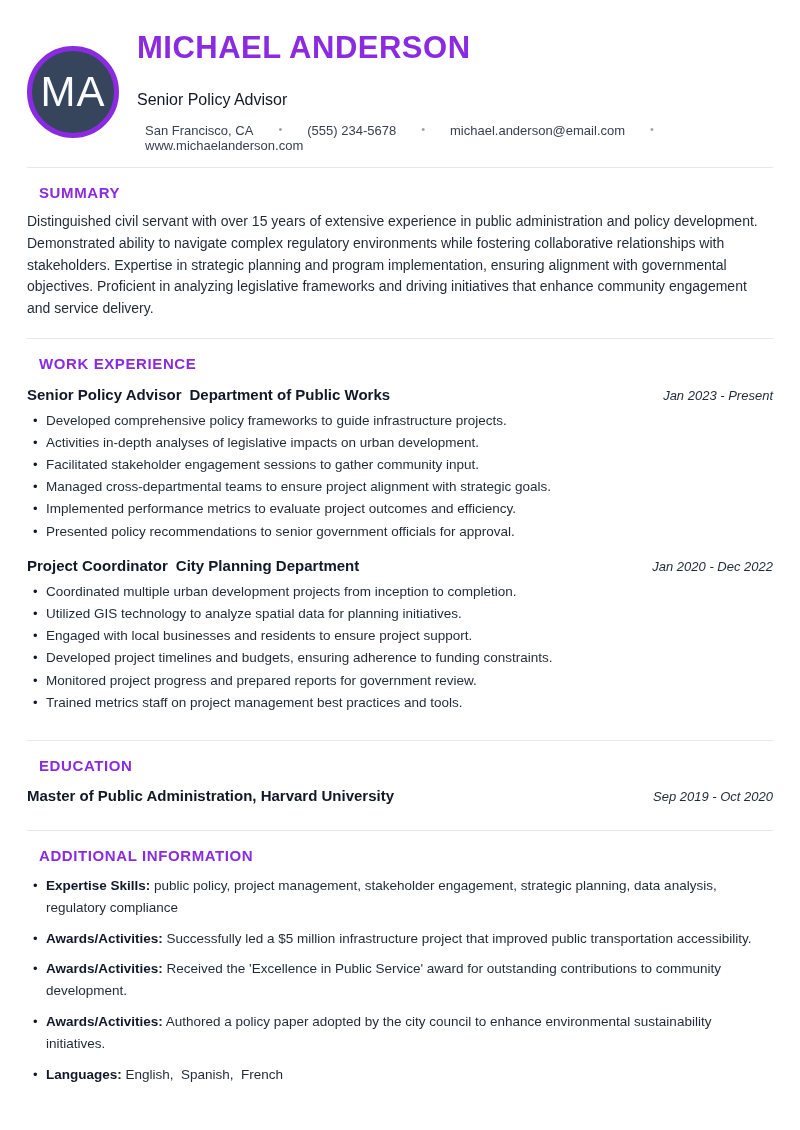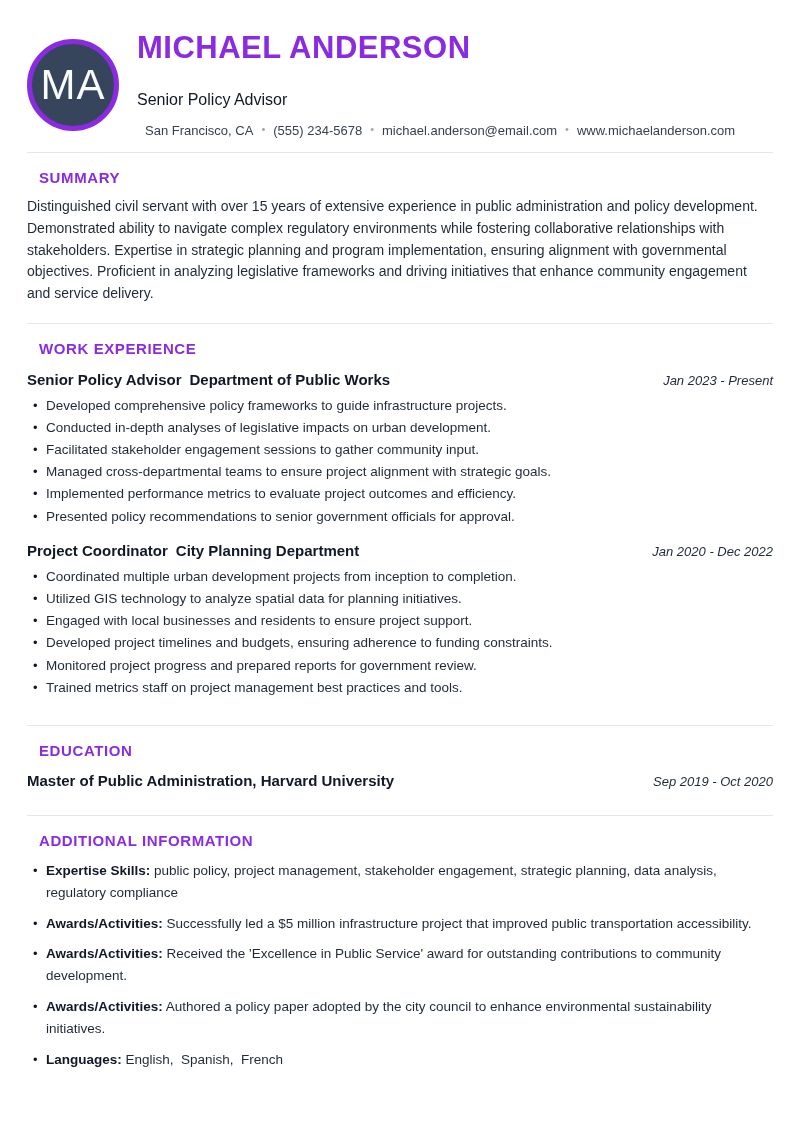--- a/index.html
+++ b/index.html
@@ -26,21 +26,21 @@
     background:var(--avatar-bg);border:5px solid var(--accent);
     display:flex;align-items:center;justify-content:center;
   }
   .avatar-initials{color:#f8fafc;font-size:42px;font-weight:400;letter-spacing:1px;}
   .header-text{flex:1;min-width:0;}
   .person-name{
     color:var(--accent);font-size:31px;font-weight:700;letter-spacing:0.5px;
     line-height:1.1;margin:0 0 26px 0;
   }
   .person-title{color:var(--heading-text);font-size:16px;font-weight:400;margin:0 0 14px 0;}
-  .contact-row{display:flex;align-items:flex-start;flex-wrap:wrap;column-gap:8px;font-size:13px;color:#374151;padding-left:8px;}
+  .contact-row{display:flex;align-items:flex-start;flex-wrap:wrap;column-gap:25px;font-size:13px;color:#374151;padding-left:8px;}
   .dot-sep{color:#9ca3af;font-size:11px;}
 
   
   .divider{border:0;border-top:1px solid var(--divider);margin:14px 0 0 0;}
   .section-heading{
     color:var(--accent);font-size:15px;font-weight:700;letter-spacing:0.6px;
     margin:16px 0 0 12px;
   }
   .summary-text{font-size:14px;line-height:21.7px;margin:10px 0 0 0;}
 
@@ -106,21 +106,21 @@
 
     <div>
       <div class="entry-row">
         <div class="entry-title">
           <span>Senior Policy Advisor</span><span class="company">Department of Public Works</span>
         </div>
         <div class="entry-dates">Jan 2023 - Present</div>
       </div>
       <ul class="bullets">
         <li>Developed comprehensive policy frameworks to guide infrastructure projects.</li>
-        <li>Conducted in-depth analyses of legislative impacts on urban development.</li>
+        <li>Activities in-depth analyses of legislative impacts on urban development.</li>
         <li>Facilitated stakeholder engagement sessions to gather community input.</li>
         <li>Managed cross-departmental teams to ensure project alignment with strategic goals.</li>
         <li>Implemented performance metrics to evaluate project outcomes and efficiency.</li>
         <li>Presented policy recommendations to senior government officials for approval.</li>
       </ul>
     </div>
 
     <div>
       <div class="entry-row">
         <div class="entry-title">

